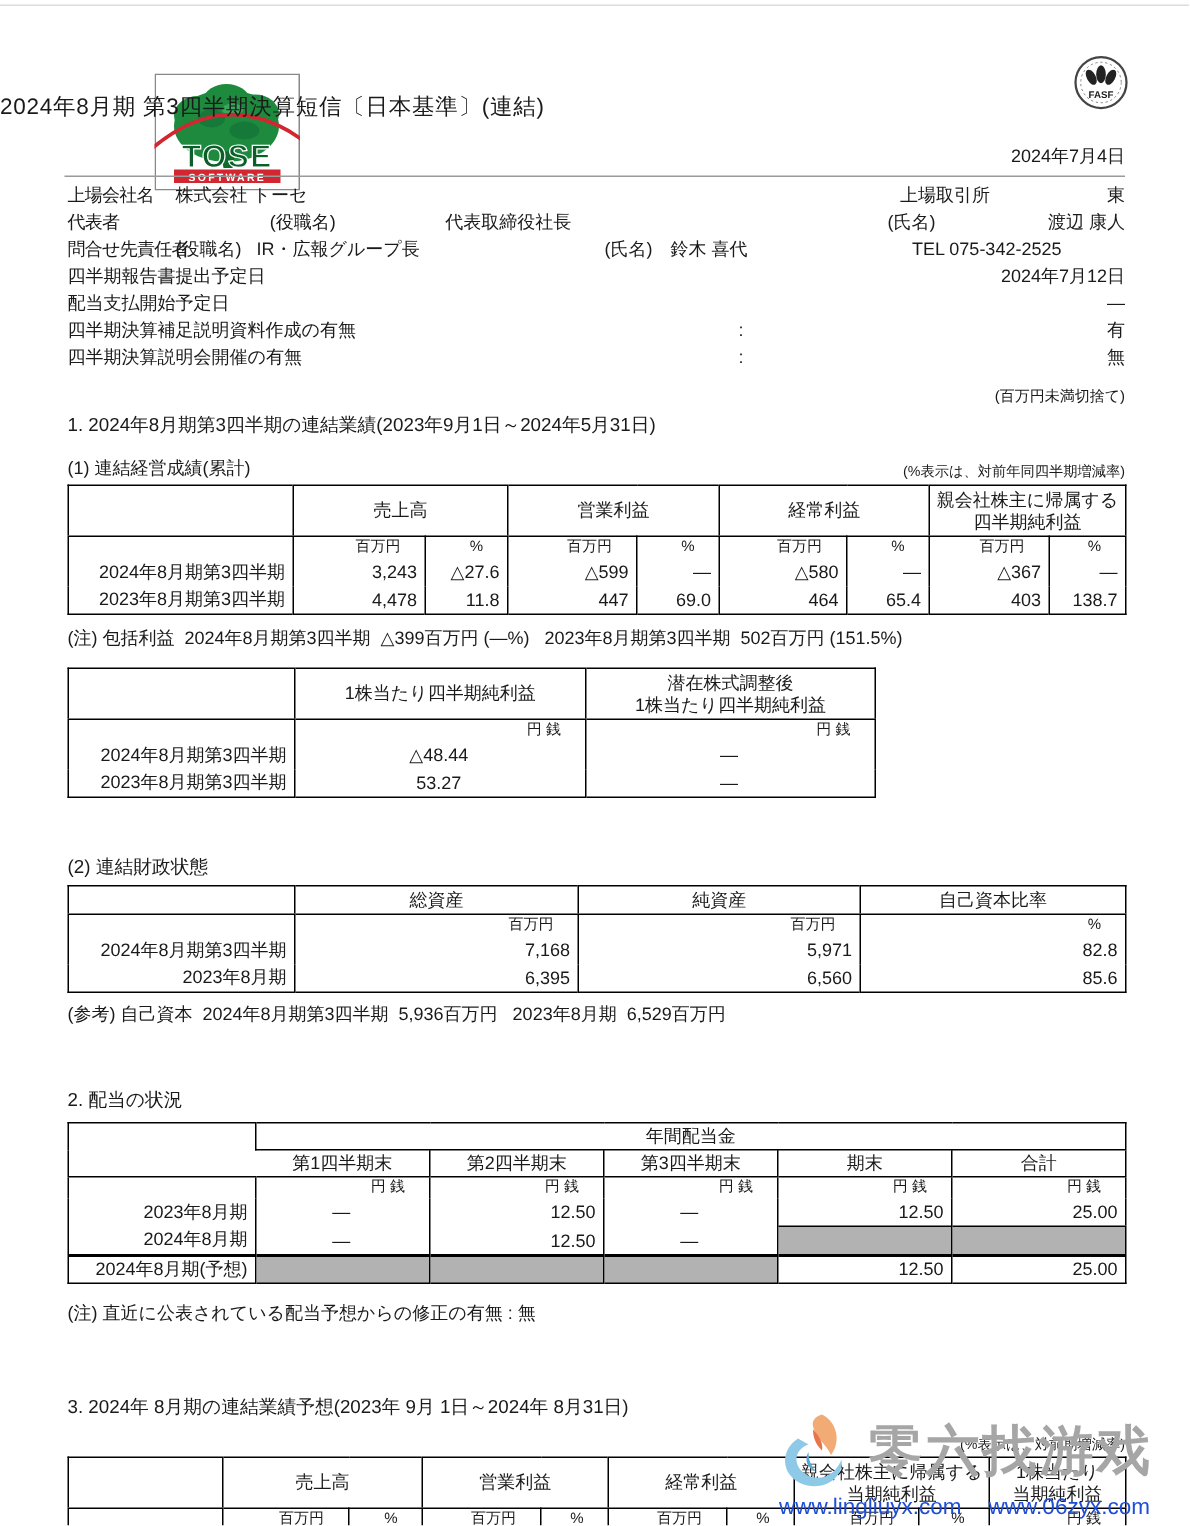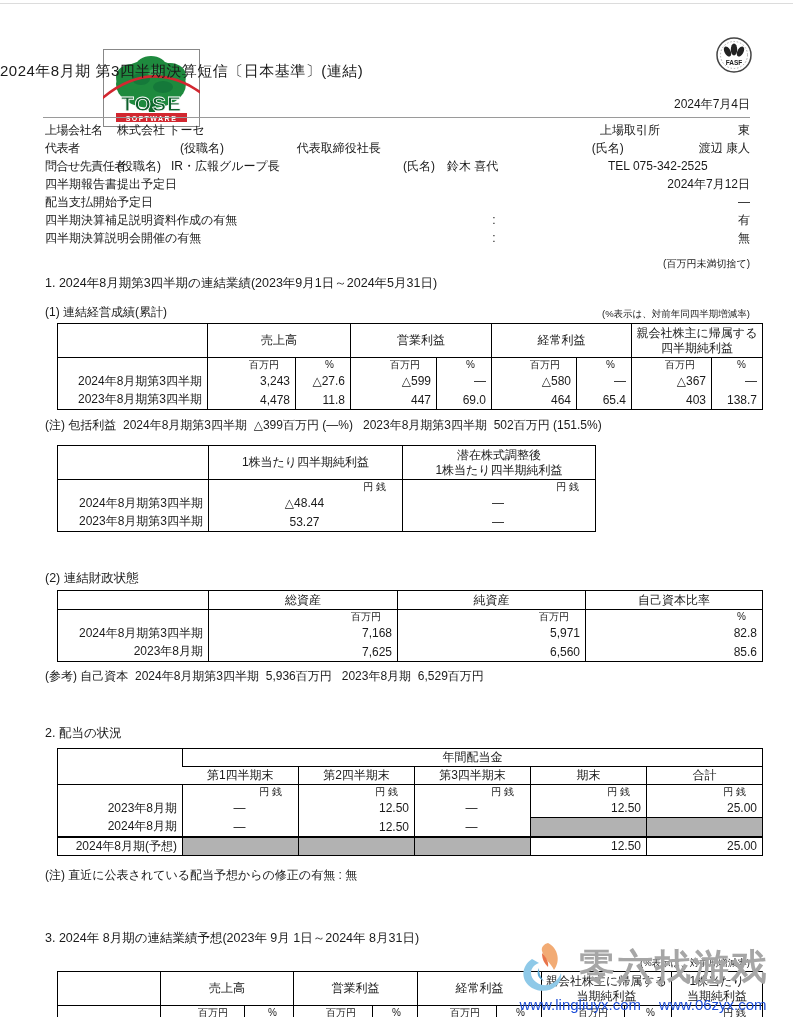--- a/index.html
+++ b/index.html
@@ -32,21 +32,21 @@
   .colsep { width:30px; flex:none; text-align:center; }
   .dashv { margin-left:40px; }
 
   .note-right { margin-top:10px; text-align:right; font-size:10px; }
   .sec-h { margin-top:4px; font-size:12.5px; }
   .subrow { margin-top:12px; display:flex; justify-content:space-between; align-items:flex-end; font-size:12px; }
   .pct { font-size:9.5px; }
   .pctrow { margin-top:10px; text-align:right; font-size:9.5px; }
   .note { font-size:12px; white-space:pre-wrap; }
 
-  table.t { border-collapse:collapse; table-layout:fixed; border:1.5px solid #000;margin-left:12px; }
+  table.t { border-collapse:collapse; table-layout:fixed; border:1.5px solid #000; }
   .t th, .t td { border-left:1px solid #000; padding:0 3px; font-weight:normal; overflow:hidden; }
   .t th:first-child, .t td:first-child { border-left:none; }
   .t tr.h th { border-bottom:1px solid #000; text-align:center; font-size:12px; white-space:pre-line; line-height:15px; }
   .t tr.h td.blank { border-bottom:1px solid #000; }
   .t tr.u td { text-align:right; font-size:10px; height:14px; line-height:12px; padding-right:16px; }
   .t tr.d td { text-align:right; font-size:12px; height:19px; padding-right:5px; }
   .t td.lab { text-align:left; padding-left:4px; }
   .perf tr.h th, .eps tr.h th, .fct tr.h th { height:34px; }
   .fin tr.h th { height:19px; }
   .divt tr.h th { height:18px; }
@@ -266,21 +266,21 @@
         <td>%</td>
       </tr>
       <tr class="d">
         <td class="lab">2024年8月期第3四半期</td>
         <td>7,168</td>
         <td>5,971</td>
         <td>82.8</td>
       </tr>
       <tr class="d">
         <td class="lab">2023年8月期</td>
-        <td>7,625</td>
+        <td>6,395</td>
         <td>6,560</td>
         <td>85.6</td>
       </tr>
     </tbody>
       </table>
 
     <div class="note mt6">(参考) 自己資本  2024年8月期第3四半期  5,936百万円   2023年8月期  6,529百万円</div>
 
     <div class="sec-h mt40">2. 配当の状況</div>
 

